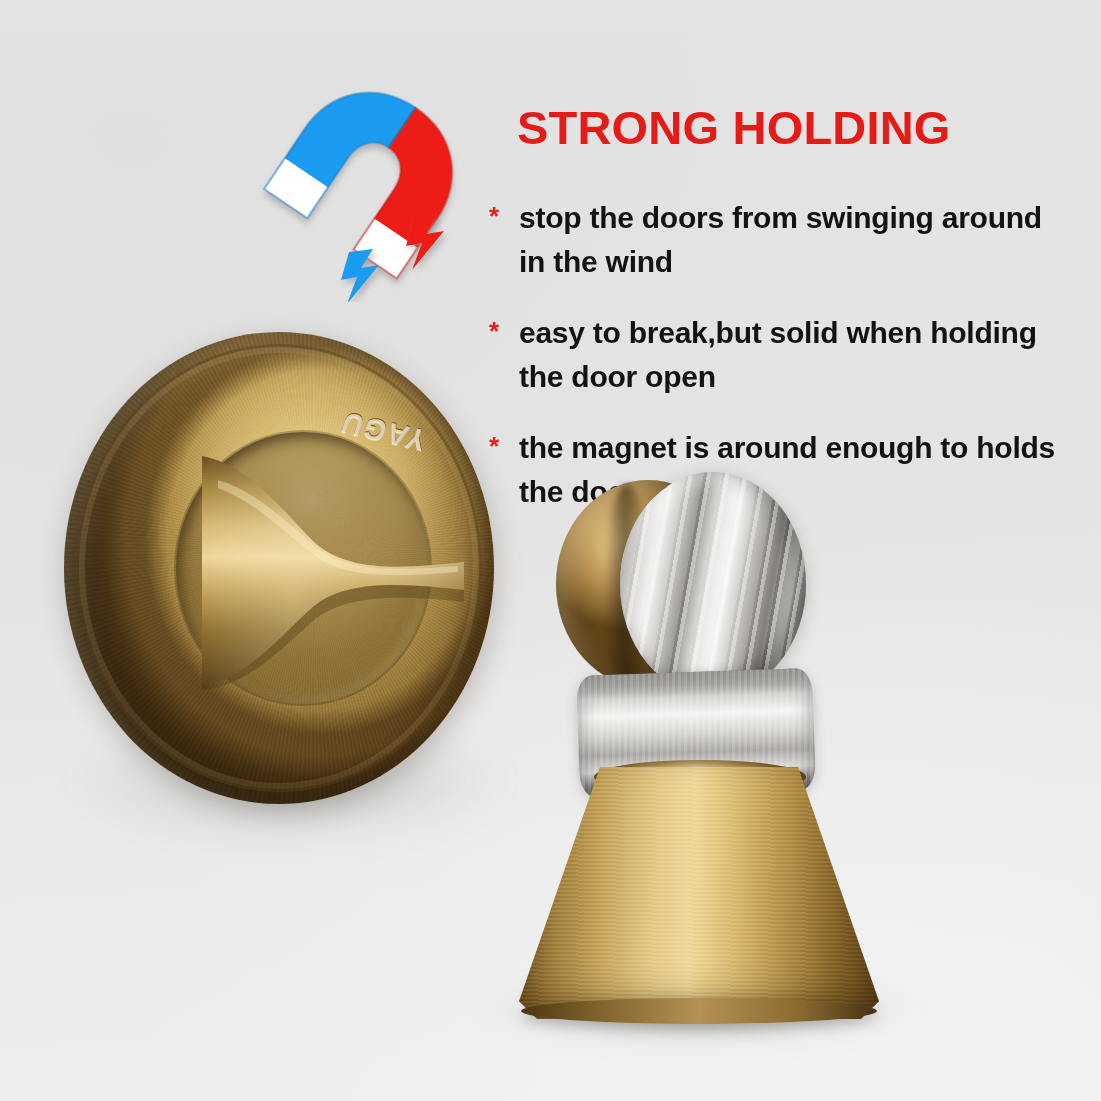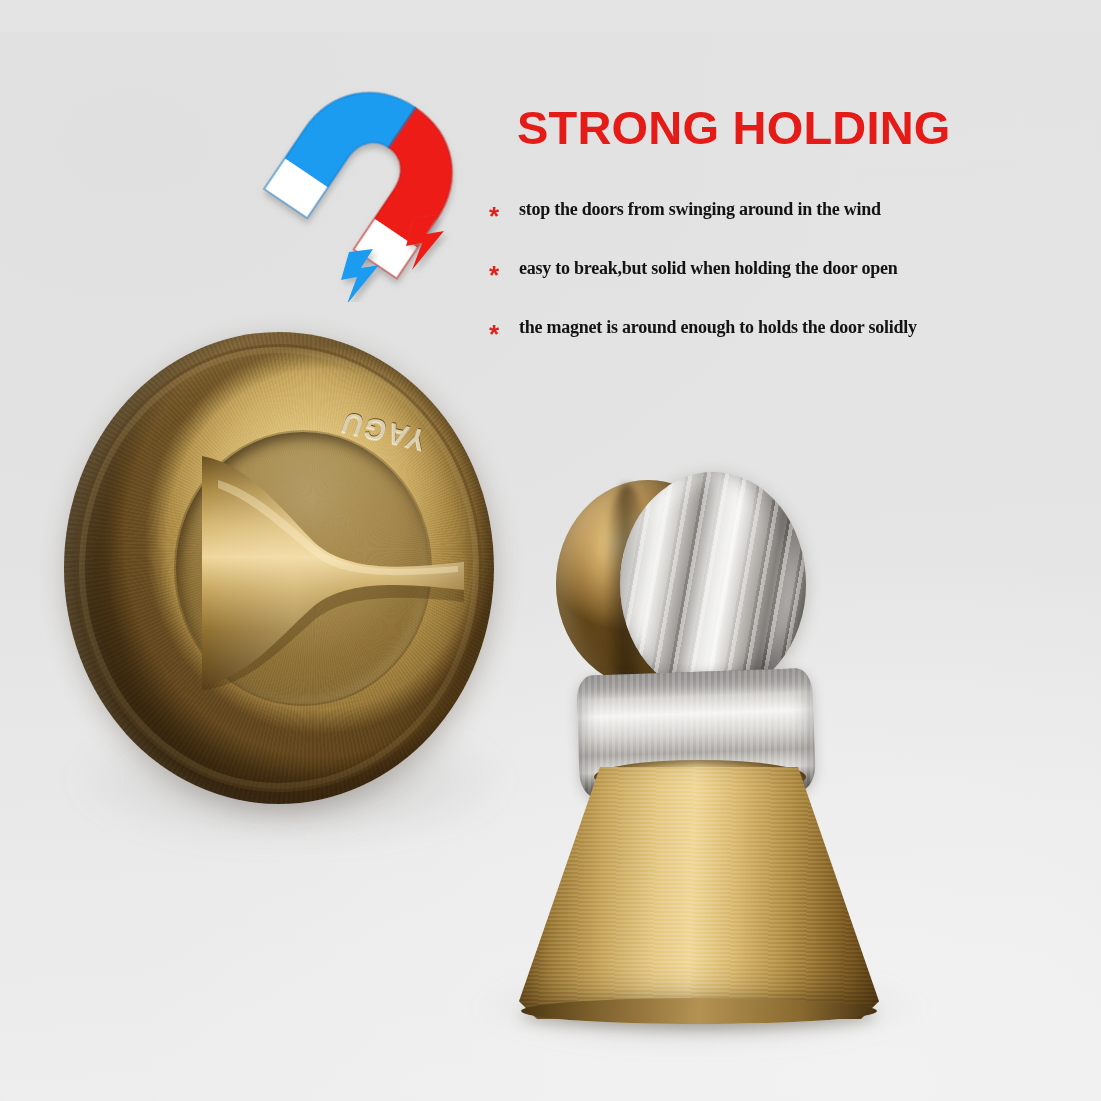--- a/index.html
+++ b/index.html
@@ -50,26 +50,25 @@
     font-size:26px;
     line-height:1;
     width:30px;
     flex:0 0 30px;
     padding-top:7px;
     font-weight:bold;
     text-align:left;
   }
   .bullet-text{
     color:#131313;
-    font-size:18px;
+    font-size:30px;
     font-weight:bold;
     line-height:1.48;
     letter-spacing:-0.25px;
     max-width:545px;
-    font-family:Liberation Serif, serif;
   }
 
   
   #base-shadow{
     position:absolute;left:470px;top:930px;width:460px;height:90px;
     background:radial-gradient(50% 50% at 50% 50%,
        rgba(120,118,115,0.40) 0%,
        rgba(130,128,125,0.22) 42%,
        rgba(140,138,135,0.07) 70%,
        rgba(150,150,150,0) 100%);

